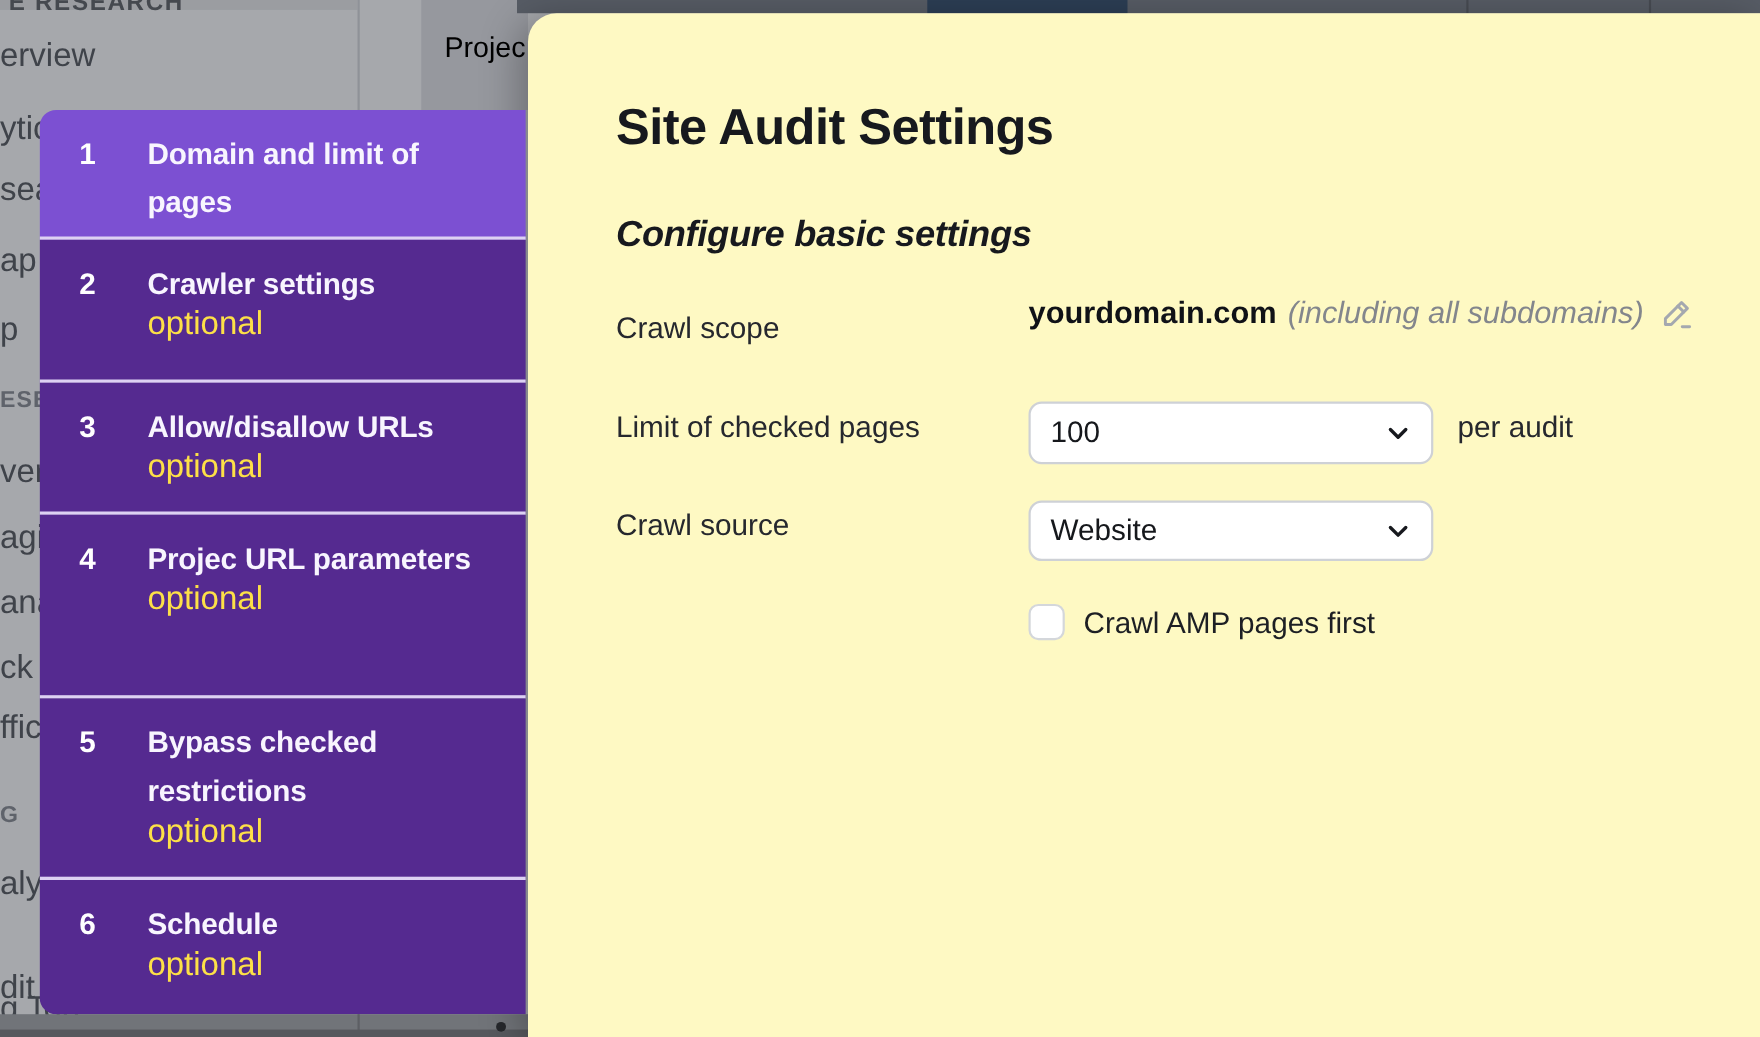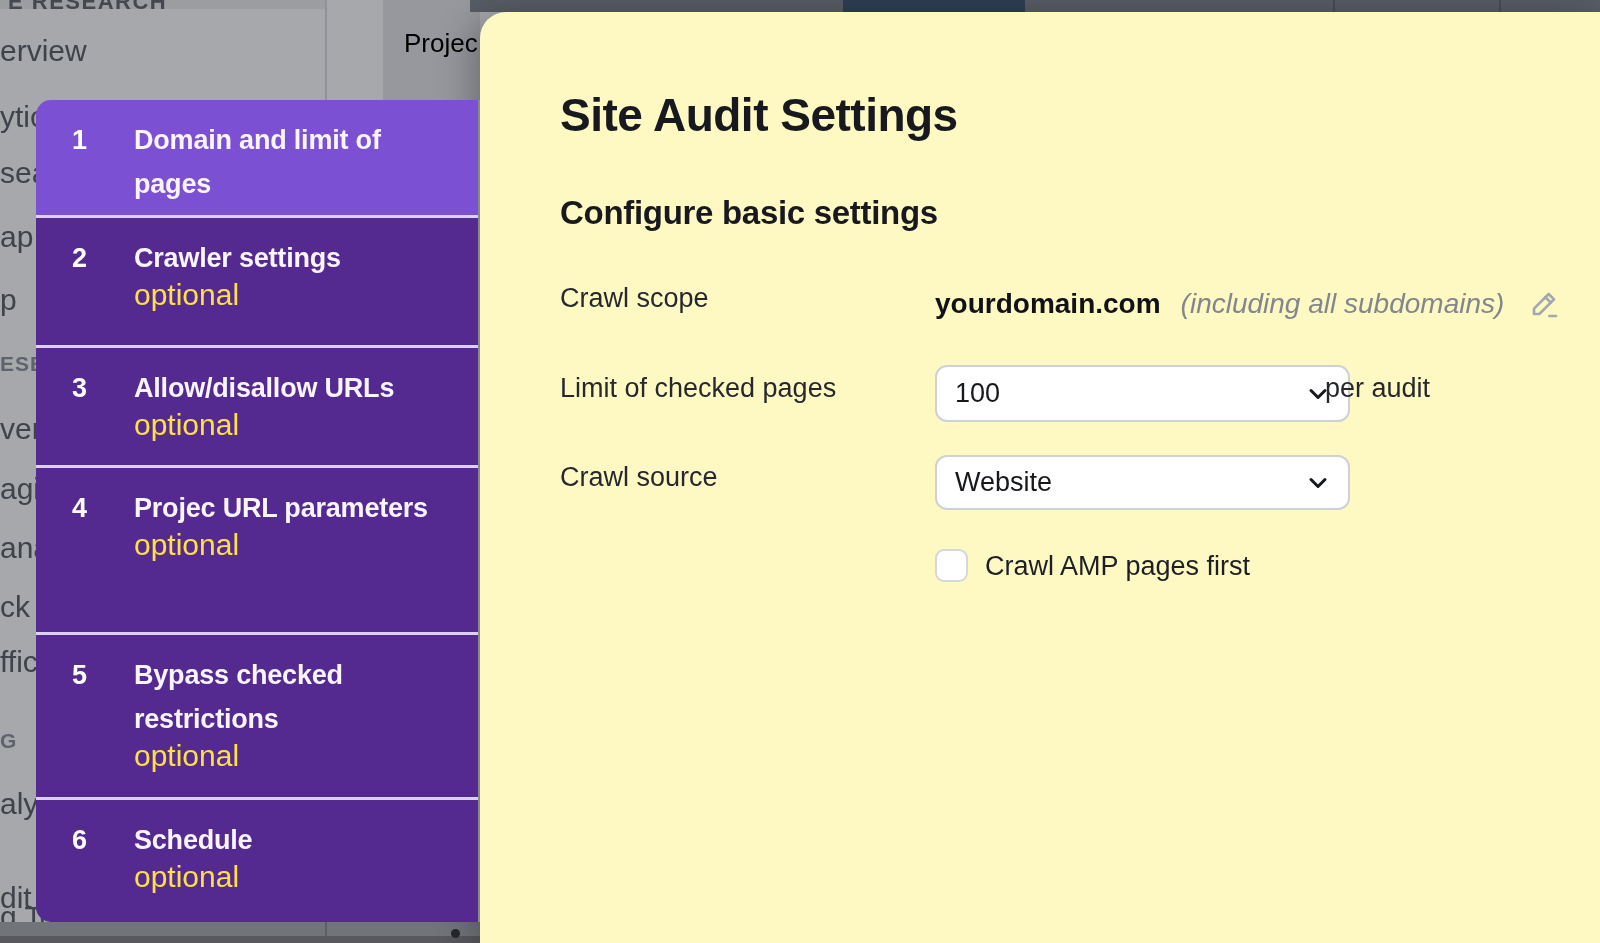--- a/index.html
+++ b/index.html
@@ -37,34 +37,34 @@
   .topband-sep { position: absolute; top: 0; width: 2px; height: 12px; background: rgba(0,0,0,0.18); }
   .sep1 { left: 863px; } .sep2 { left: 1029px; }
 
   
   .modal {
     position: absolute; left: 480px; top: 12px; width: 1120px; height: 931px;
     background: #fef9c3; border-radius: 26px 0 0 0;
     box-shadow: -8px 6px 36px rgba(0,0,0,0.28); z-index: 2;
   }
   .modal-title   { position: absolute; left: 80px; top: 76px;  font-size: 46px; font-weight: 700; color: #17191e; letter-spacing: -0.5px; }
-  .section-title { position: absolute; left: 80px; top: 182px; font-size: 33px; font-weight: 700; color: #17191e; letter-spacing: -0.3px; }
+  .section-title { position: absolute; left: 80px; top: 182px; font-size: 33px; font-weight: 700; color: #17191e; letter-spacing: -0.3px; font-style: italic; }
 
   .row-label { position: absolute; left: 80px; font-size: 27px; color: #26282e; white-space: nowrap; }
   .lbl-scope  { top: 271px; }
   .lbl-limit  { top: 361px; }
   .lbl-source { top: 450px; }
 
-  .scope-value { position: absolute; left: 455px; top: 276px; display: flex; gap: 20px; white-space: nowrap; }
+  .scope-value { position: absolute; left: 455px; top: 257px; display: flex; gap: 10px; white-space: nowrap; }
   .scope-domain { font-size: 28px; font-weight: 700; color: #101217; }
   .scope-note   { font-size: 28px; color: #83868c; font-style: italic; }
   .pencil-icon  { width: 32px; height: 32px; margin-left: 4px; cursor: pointer; }
 
   .select-box {
-    position: absolute; left: 455px; width: 415px;
+    position: absolute; left: 455px; width: 368px;
     border: 2px solid #ced1d6; border-radius: 12px; background: #fff;
     display: flex; align-items: center; justify-content: space-between;
     padding: 0 16px 0 18px; font-size: 27px; color: #16181c; cursor: pointer;
   }
   .select-limit  { top: 353px; height: 57px; }
   .select-source { top: 443px; height: 55px; }
   .chevron-icon { width: 28px; height: 28px; flex: 0 0 auto; }
 
   .suffix { position: absolute; left: 845px; top: 361px; font-size: 27px; color: #26282e; white-space: nowrap; }
 

